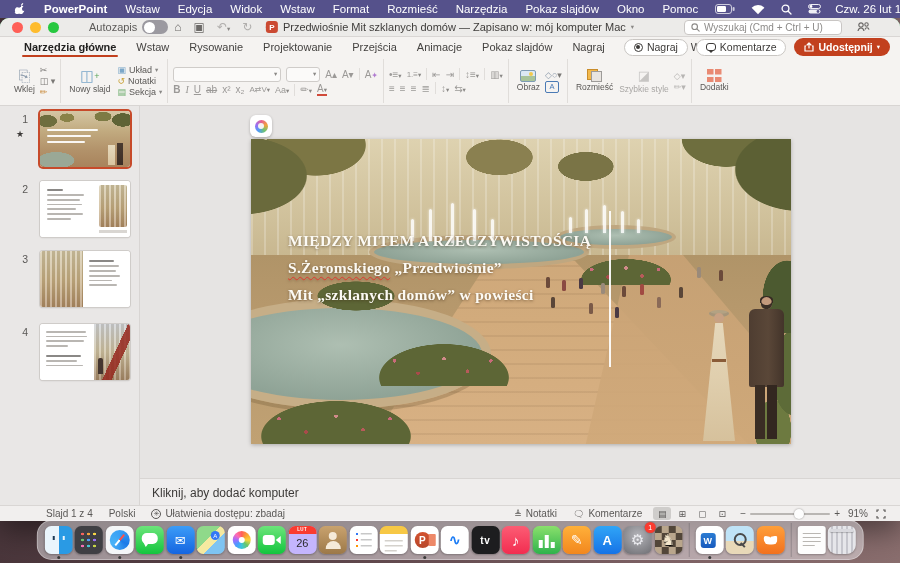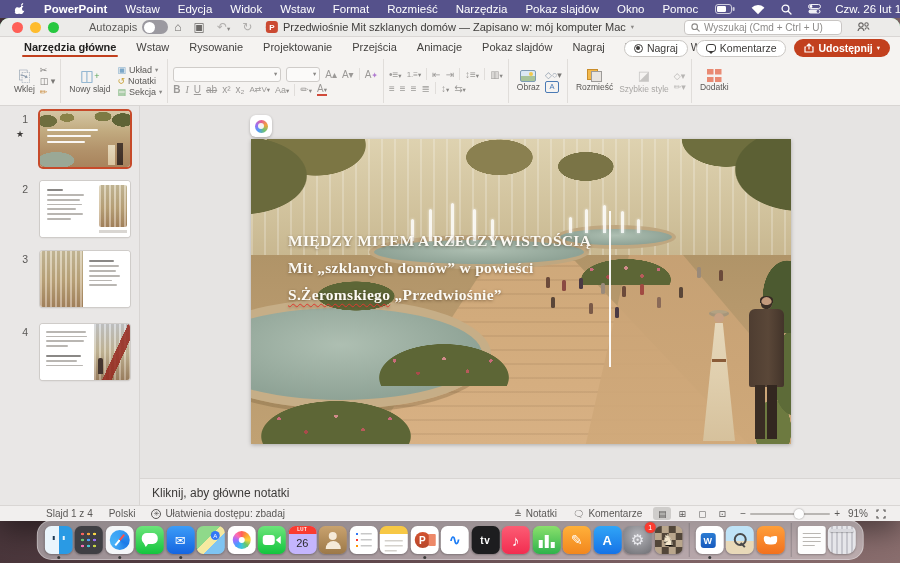--- a/index.html
+++ b/index.html
@@ -32,21 +32,21 @@
   .toggle .knob { position:absolute; left:1.5px; top:1.5px; width:11px; height:11px; border-radius:50%; background:#fff; }
   .tb-ic { margin:0 6px; color:#6c6a68; font-size:12px; }
   .doc-title { position:absolute; left:50%; transform:translateX(-50%); display:flex; align-items:center; gap:5px; white-space:nowrap; color:#3e3c3a; }
   .ppt-badge { width:12px; height:12px; border-radius:3px; background:#cb4a32; color:#fff; font-size:8px; font-weight:bold;
     display:flex; align-items:center; justify-content:center; }
   .searchbox { position:absolute; right:58px; width:158px; height:15px; border:1px solid #c9c6c4; border-radius:4px;
     background:#fff; display:flex; align-items:center; gap:4px; padding:0 6px; color:#8d8b89; font-size:10px; }
   .share-top { position:absolute; right:30px; color:#6c6a68; }
 
   
-  .tabrow { height:20px; display:flex; align-items:flex-end; padding-left:14px; background:#f5f3f1; position:relative; }
+  .tabrow { height:20px; display:flex; align-items:center; padding-left:14px; background:#f5f3f1; position:relative; }
   .rtab { font-size:11px; color:#444240; padding:0 10px; height:20px; display:flex; align-items:center; position:relative; white-space:nowrap; }
   .rtab.active { font-weight:bold; color:#201f1e; }
   .rtab.active::after { content:""; position:absolute; left:8px; right:8px; bottom:0; height:2.5px; border-radius:2px; background:#c2401e; }
   .tabrow-right { position:absolute; right:10px; display:flex; gap:8px; align-items:center; }
   .pillbtn { height:17px; border:1px solid #c9c6c3; border-radius:9px; background:#fff; display:flex; align-items:center;
     gap:4px; padding:0 9px; font-size:10.5px; color:#3c3a38; }
   .rec-ic { width:9px; height:9px; border-radius:50%; border:1.5px solid #3c3a38; position:relative; }
   .rec-ic::after{content:"";position:absolute;inset:1.5px;border-radius:50%;background:#3c3a38;}
   .bubble-ic { width:10px; height:8px; border:1.2px solid #3c3a38; border-radius:3px; position:relative; }
   .bubble-ic::after{content:"";position:absolute;left:1px;bottom:-3px;border-left:3px solid transparent;border-right:3px solid transparent;border-top:3px solid #3c3a38;}
@@ -657,27 +657,27 @@
           <span class="belt"></span>
       </div>
       <div class="man">
         <span class="hair"></span>
           <span class="head"></span>
           <span class="coat"></span>
           <span class="legs"></span>
       </div>
       <div class="sl-title">
         <div>MIĘDZY MITEM A RZECZYWISTOŚCIĄ</div>
+        <div><span class="misspell">S.Żeromskiego</span><span> „Przedwiośnie”</span></div>
         <div>Mit „szklanych domów” w powieści</div>
-        <div><span class="misspell">S.Żeromskiego</span><span> „Przedwiośnie”</span></div>
       </div>
     </div>
 
     <div class="notesbar">
-      <span>Kliknij, aby główne notatki</span>
+      <span>Kliknij, aby dodać komputer</span>
     </div>
   </div>
 
   <div class="statusbar">
     <span class="sb" style="margin-left:46px;">Slajd 1 z 4</span>
     <span class="sb">Polski</span>
     <span class="sb">
       <span class="acc-ic">✳</span>
       <span>Ułatwienia dostępu: zbadaj</span>
     </span>

